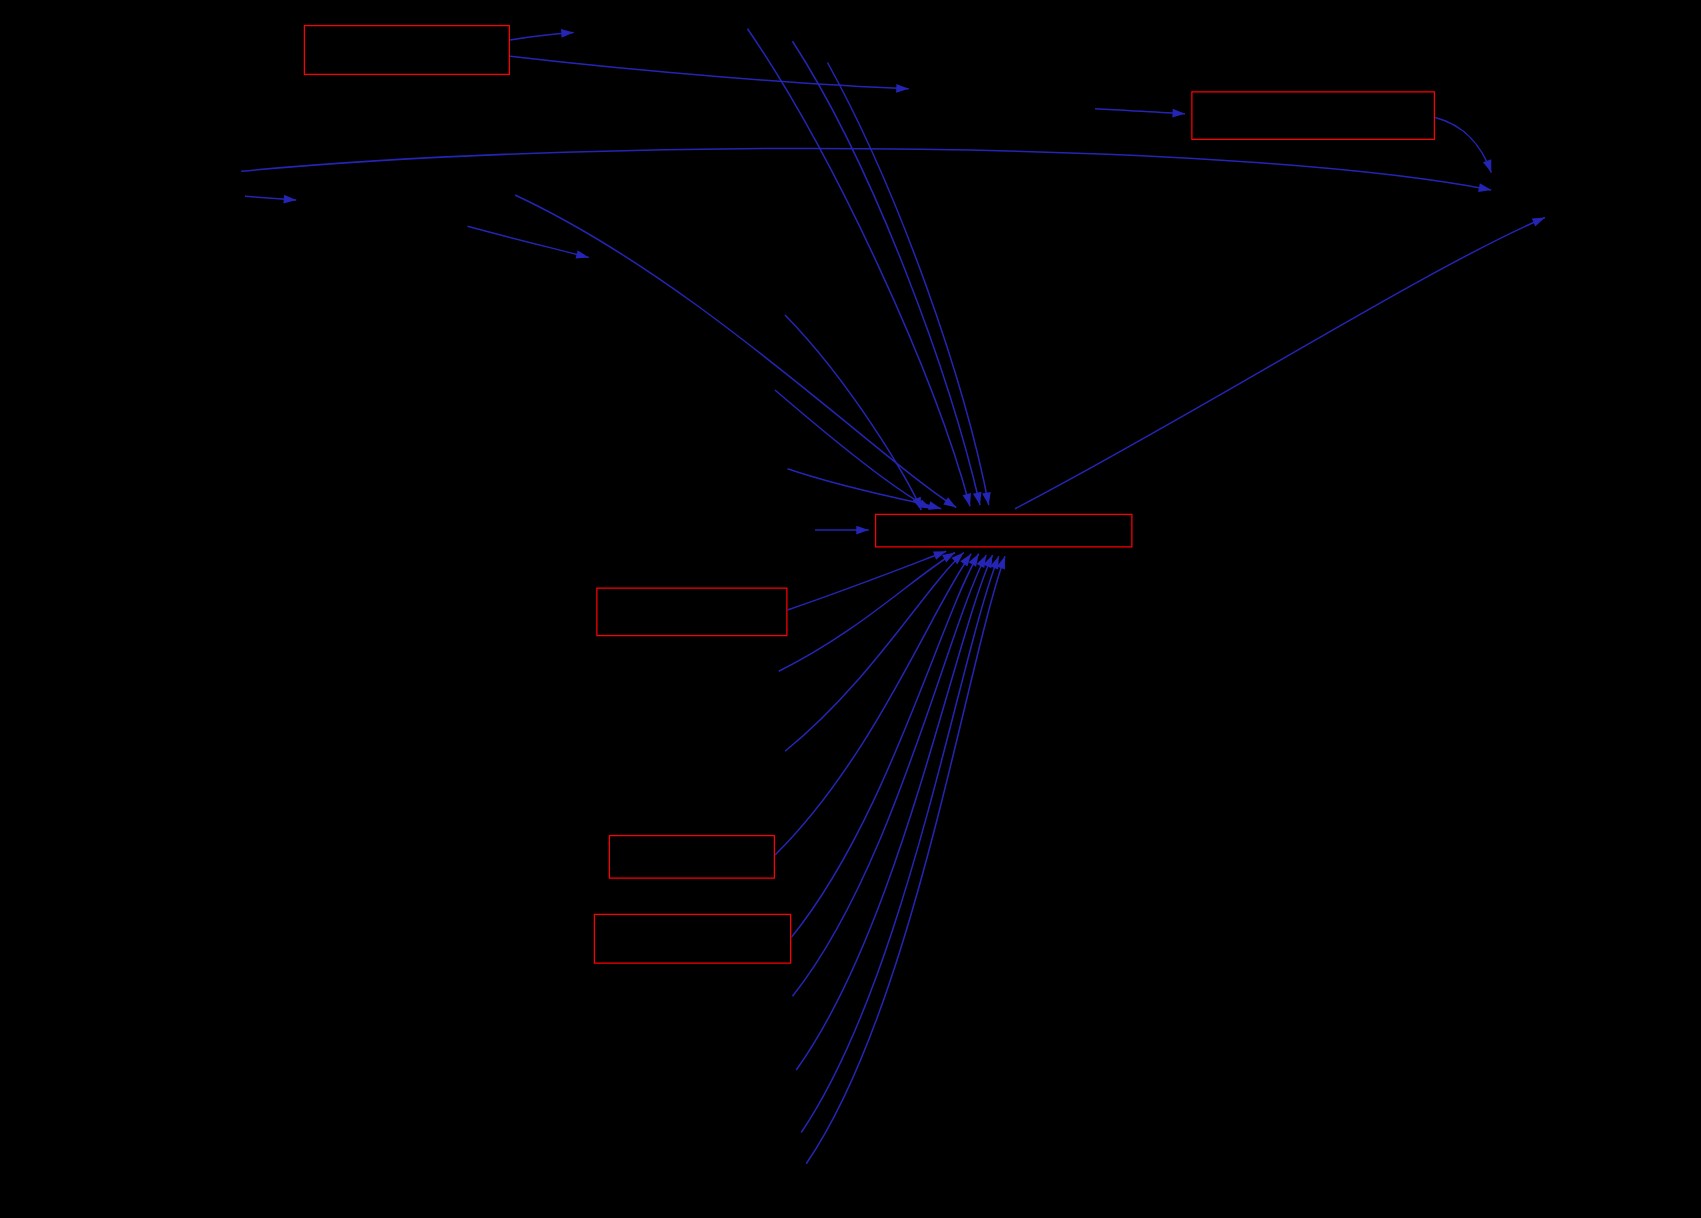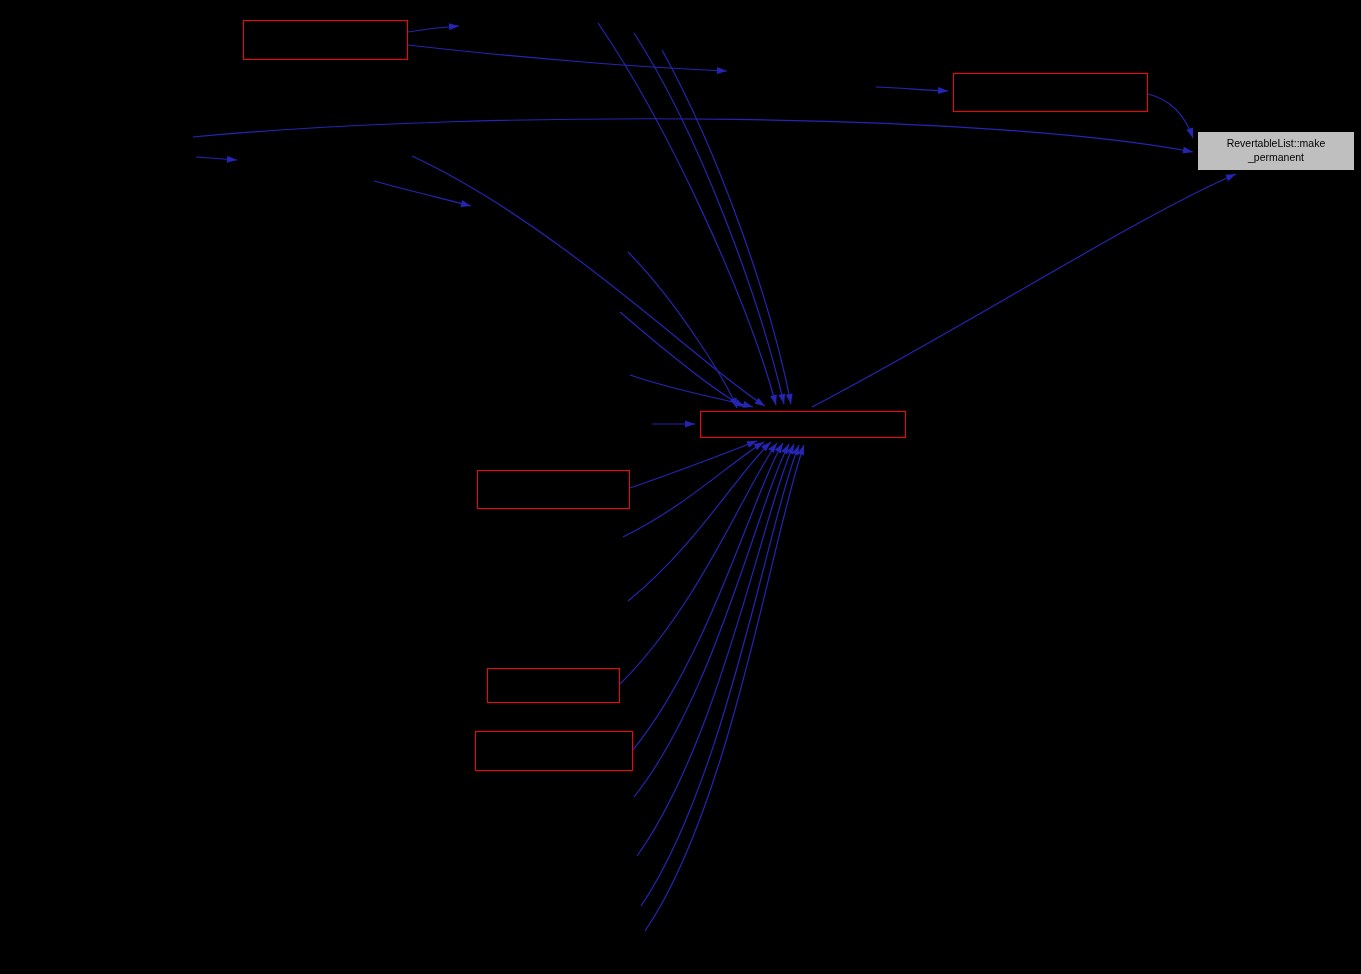--- a/index.html
+++ b/index.html
@@ -102,22 +102,18 @@
       <path d="M 637 856 C 720 740, 762 515, 794 444" fill="none" stroke="#2525b5" stroke-width="1.2"></path>
       <polygon points="794,444 793.0818986220746,454.5549557014632 786.7001310020902,451.67866606992095" fill="#2525b5"></polygon>
       <path d="M 641 906 C 726 780, 767 525, 799 445" fill="none" stroke="#2525b5" stroke-width="1.2"></path>
       <polygon points="799,445 798.5357616545574,455.58463427609195 792.0364248183606,452.98489954161323" fill="#2525b5"></polygon>
       <path d="M 645 931 C 731 805, 772 535, 804 445" fill="none" stroke="#2525b5" stroke-width="1.2"></path>
       <polygon points="804,445 803.9476547394289,455.5946807395832 797.3521519074749,453.24961306599954" fill="#2525b5"></polygon>
     </svg>
   <div id="node-layer">
       <div class="node truncated" style="left: 243px; top: 20px; width: 165px; height: 40px; border-color: rgb(255, 0, 0); background: rgb(0, 0, 0); color: rgb(0, 0, 0);"></div>
       <div class="node truncated" style="left: 953px; top: 73px; width: 195px; height: 39px; border-color: rgb(255, 0, 0); background: rgb(0, 0, 0); color: rgb(0, 0, 0);"></div>
-      <div class="node current" style="left: 1197px; top: 131px; width: 158px; height: 40px; border-color: rgb(0, 0, 0); background: rgb(191, 191, 191); color: rgb(0, 0, 0);">
-        <div>RevertableList::make</div>
-        <div>_permanent</div>
-      </div>
       <div class="node truncated" style="left: 700px; top: 411px; width: 206px; height: 27px; border-color: rgb(255, 0, 0); background: rgb(0, 0, 0); color: rgb(0, 0, 0);"></div>
       <div class="node truncated" style="left: 477px; top: 470px; width: 153px; height: 39px; border-color: rgb(255, 0, 0); background: rgb(0, 0, 0); color: rgb(0, 0, 0);"></div>
       <div class="node truncated" style="left: 487px; top: 668px; width: 133px; height: 35px; border-color: rgb(255, 0, 0); background: rgb(0, 0, 0); color: rgb(0, 0, 0);"></div>
       <div class="node truncated" style="left: 475px; top: 731px; width: 158px; height: 40px; border-color: rgb(255, 0, 0); background: rgb(0, 0, 0); color: rgb(0, 0, 0);"></div>
     </div>
 </div>
 
 </body></html>

